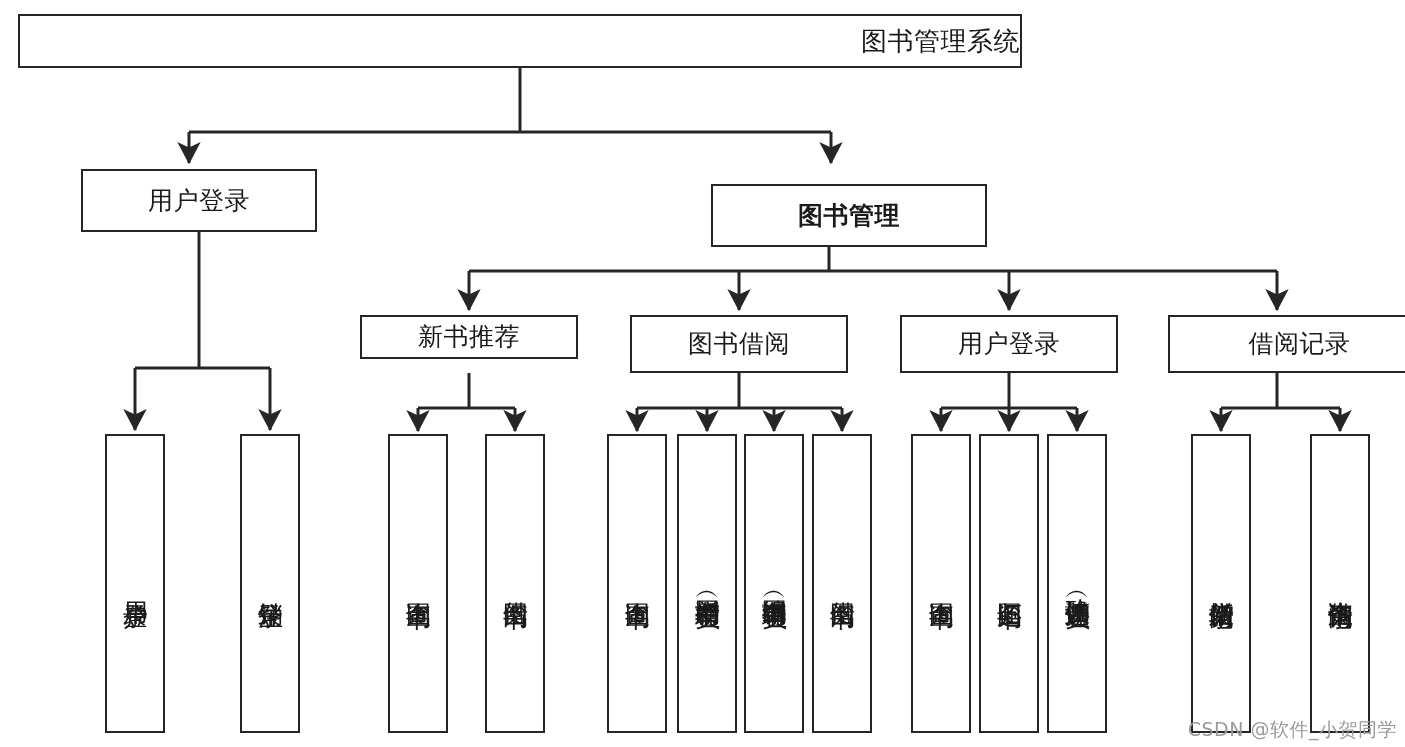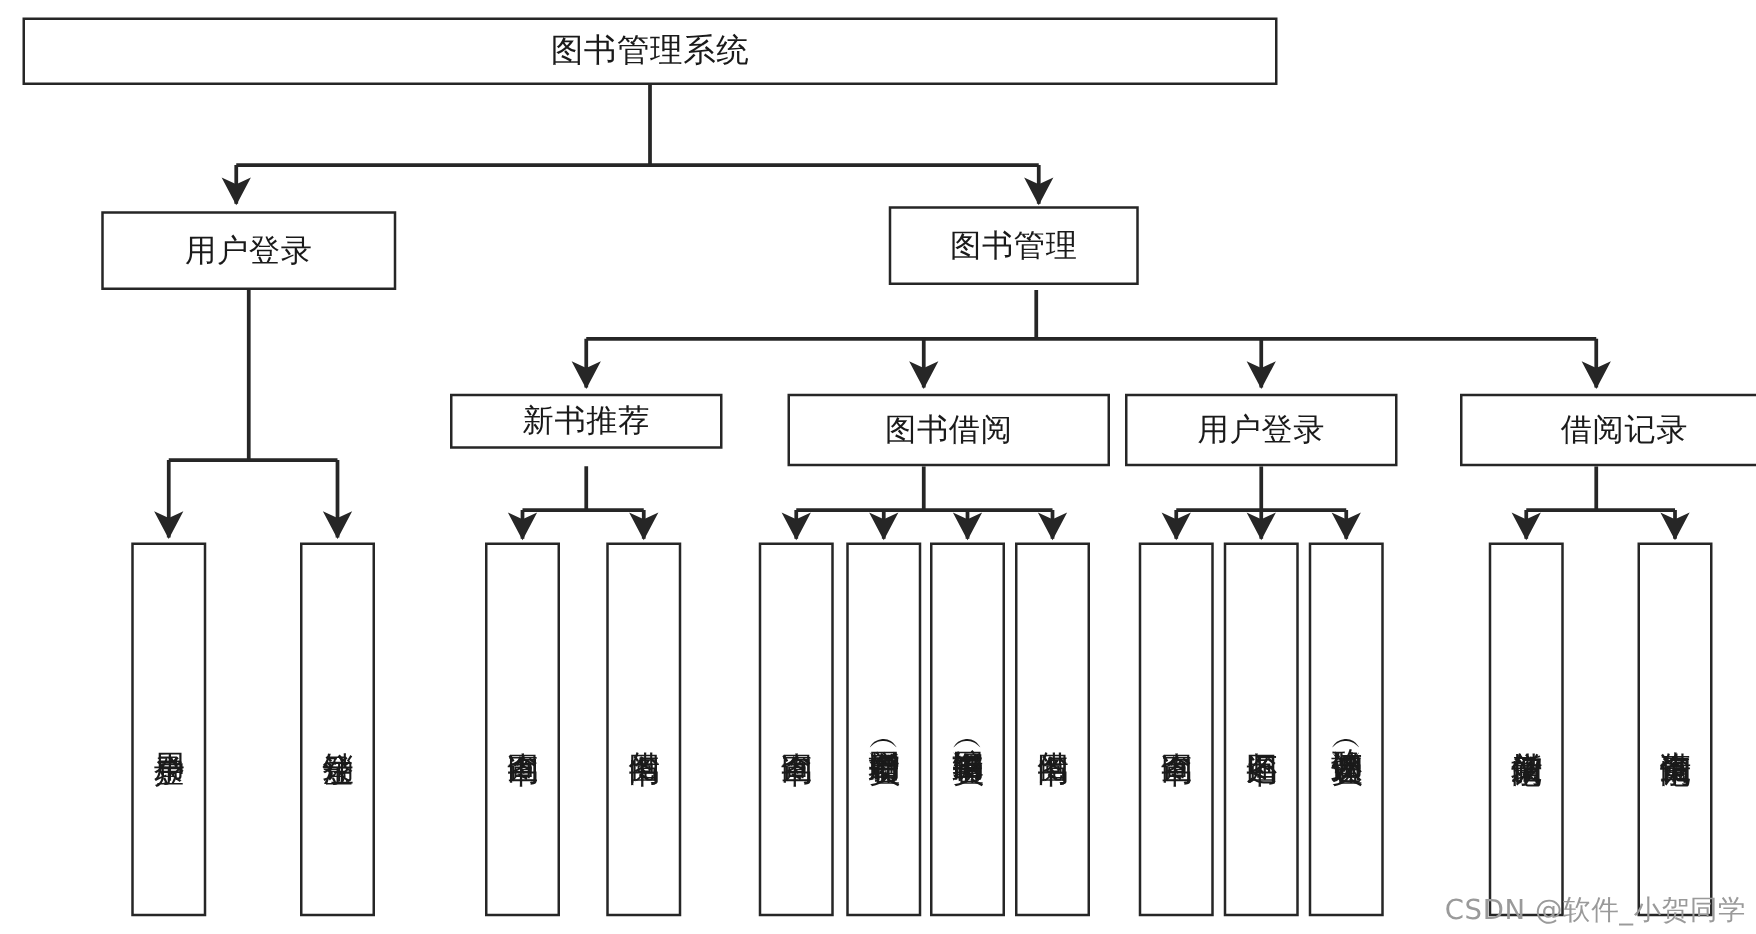--- a/index.html
+++ b/index.html
@@ -37,39 +37,40 @@
     color: #1a1a1a;
   }
   .node.horiz {
     font-size: 25px;
     line-height: 1.1;
     letter-spacing: 0.5px;
     text-align: center;
   }
   .node.root {
     font-size: 26px;
+    justify-content: flex-end;
   }
   .node.leaf {
     font-size: 25px;
     padding: 4px 0;
   }
   .vtext {
     writing-mode: vertical-rl;
     text-orientation: upright;
     -webkit-writing-mode: vertical-rl;
     line-height: 1.12;
     letter-spacing: 1px;
     white-space: nowrap;
     display: block;
   }
   #watermark {
     position: absolute;
     right: 8px;
     bottom: 4px;
-    font-size: 22px;
+    font-size: 19px;
     color: #9a9a9a;
     letter-spacing: 0.5px;
     white-space: nowrap;
     font-family: "DejaVu Sans", "Liberation Sans", sans-serif;
   }
 </style>
 </head>
 <body>
 
 <div id="diagram">
@@ -125,29 +126,29 @@
   </svg>
 
   <div class="node horiz root" style="left:18px; top:14px; width:1004px; height:54px;">
     <span>图书管理系统</span>
   </div>
 
   <div class="node horiz" style="left:81px; top:169px; width:236px; height:63px;">
     <span>用户登录</span>
   </div>
 
-  <div class="node horiz" style="left:711px; top:165px; width:200px; height:63px;">
+  <div class="node horiz" style="left:711px; top:184px; width:276px; height:63px;font-weight:bold;">
     <span>图书管理</span>
   </div>
 
   <div class="node horiz" style="left:360px; top:315px; width:218px; height:44px;">
     <span>新书推荐</span>
   </div>
 
-  <div class="node horiz" style="left:630px; top:315px; width:258px; height:58px;">
+  <div class="node horiz" style="left:630px; top:315px; width:218px; height:58px;">
     <span>图书借阅</span>
   </div>
 
   <div class="node horiz" style="left:900px; top:315px; width:218px; height:58px;">
     <span>用户登录</span>
   </div>
 
   <div class="node horiz" style="left:1168px; top:315px; width:263px; height:58px;justify-content:center;">
     <span>借阅记录</span>
   </div>

